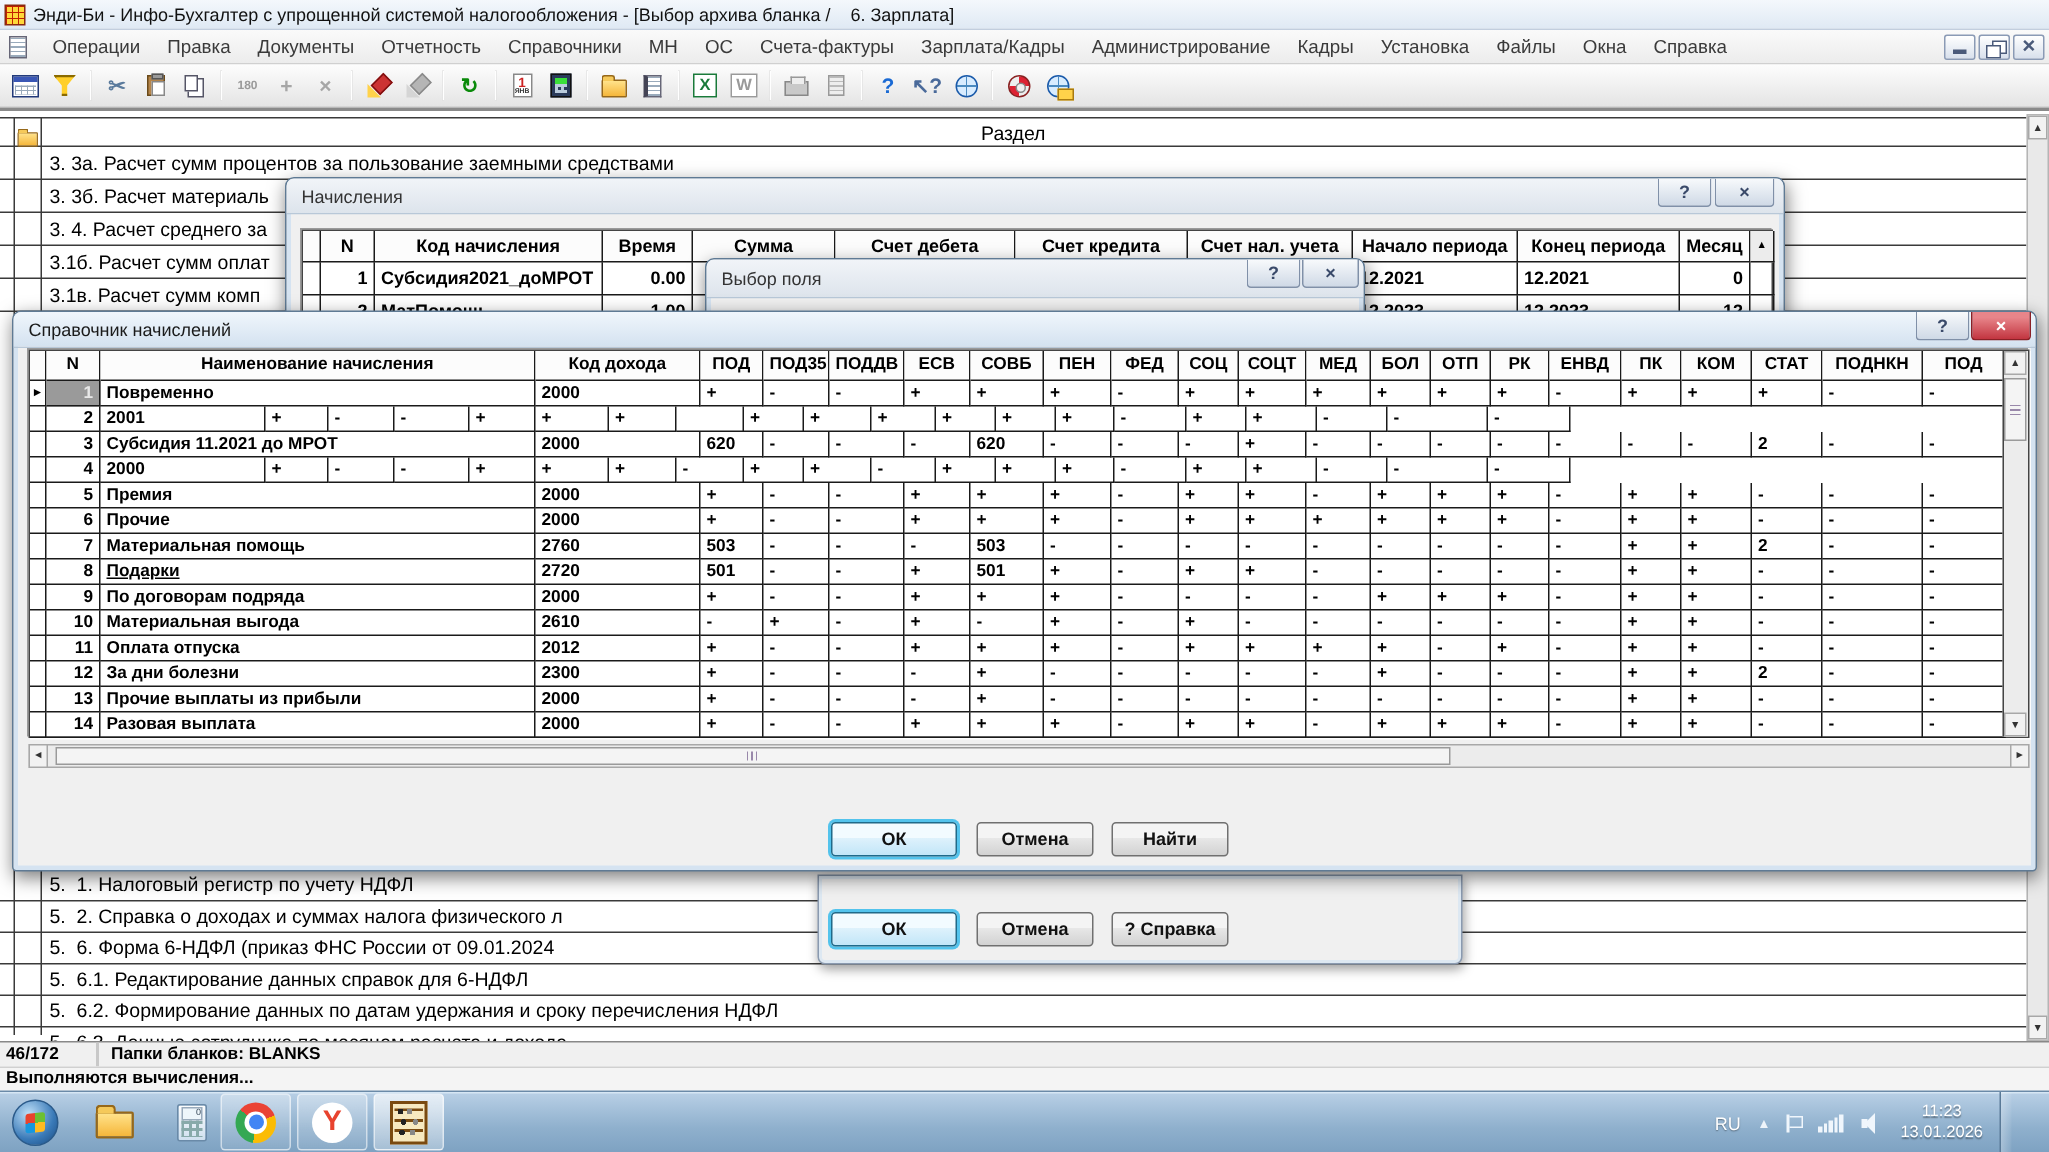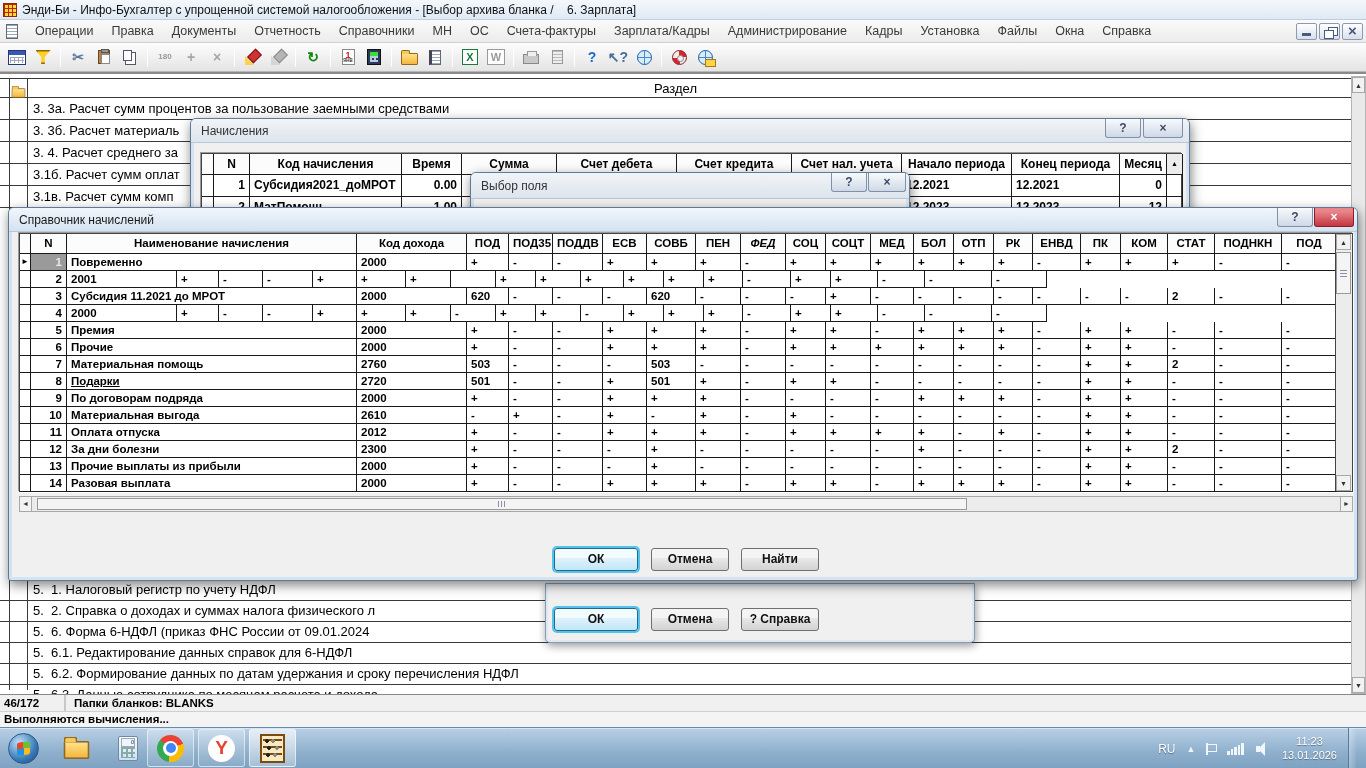--- a/index.html
+++ b/index.html
@@ -154,21 +154,21 @@
   .tk-chrome::after{content:"";position:absolute;left:8.5px;top:8.5px;width:10px;height:10px;border-radius:50%;background:#4285f4;}
   .tk-ya{width:27px;height:27px;border-radius:50%;background:#fff;color:#e8432e;
     font-weight:bold;font-size:19px;text-align:center;line-height:26px;}
   .tk-ab{width:25px;height:29px;background:#f7e9c0;border:2px solid #7a4a10;position:relative;}
   .tk-ab::before{content:"";position:absolute;left:1px;right:1px;top:3px;height:17px;
     background:repeating-linear-gradient(#7a4a10 0 2px,transparent 2px 7px);}
   .tk-ab::after{content:"";position:absolute;left:1px;top:2px;width:19px;height:19px;
     background-image:radial-gradient(circle 2px at 4px 3px,#222 95%,transparent),radial-gradient(circle 2px at 10px 3px,#888 95%,transparent),
     radial-gradient(circle 2px at 6px 10px,#222 95%,transparent),radial-gradient(circle 2px at 14px 10px,#888 95%,transparent),
     radial-gradient(circle 2px at 5px 17px,#222 95%,transparent),radial-gradient(circle 2px at 12px 17px,#888 95%,transparent);}
-  .tray{position:absolute;right:0;top:0;height:41px;display:flex;align-items:center;gap:11px;padding-right:10px;}
+  .tray{position:absolute;right:15px;top:0;height:41px;display:flex;align-items:center;gap:11px;padding-right:10px;}
   .lang{color:#fff;font-size:12px;text-shadow:0 1px 1px rgba(0,0,0,.4);}
   .tri{color:#eef4fa;font-size:9px;}
   .flagic{width:10px;height:12px;border-left:2px solid #f0f6fc;position:relative;}
   .flagic::before{content:"";position:absolute;left:0;top:1px;width:8px;height:6px;border:1px solid #f0f6fc;border-left:0;}
   .bars{display:flex;align-items:flex-end;gap:1px;height:13px;}
   .bars i{display:block;width:2.5px;background:#f0f6fc;}
   .spk{position:relative;width:16px;height:14px;}
   .spk::before{content:"";position:absolute;left:1px;top:4px;width:4px;height:6px;background:#f0f6fc;}
   .spk::after{content:"";position:absolute;left:3px;top:0;border:7px solid transparent;border-right:7px solid #f0f6fc;border-left:0;}
   .clock{color:#fff;font-size:11px;text-align:center;line-height:13.5px;text-shadow:0 1px 1px rgba(0,0,0,.4);}
@@ -401,21 +401,21 @@
           <div class="tcell c" style="width: 11px;"></div>
           <div class="tcell c" style="width: 36px;">N</div>
           <div class="tcell c" style="width: 290px;">Наименование начисления</div>
           <div class="tcell c" style="width: 110px;">Код дохода</div>
           <div class="tcell c" style="width: 42px;">ПОД</div>
           <div class="tcell c" style="width: 44px;">ПОД35</div>
           <div class="tcell c" style="width: 50px;">ПОДДВ</div>
           <div class="tcell c" style="width: 44px;">ЕСВ</div>
           <div class="tcell c" style="width: 49px;">СОВБ</div>
           <div class="tcell c" style="width: 45px;">ПЕН</div>
-          <div class="tcell c" style="width: 45px; font-style: italic;">ФЕД</div>
+          <div class="tcell c" style="width: 45px;">ФЕД</div>
           <div class="tcell c" style="width: 40px;">СОЦ</div>
           <div class="tcell c" style="width: 45px;">СОЦТ</div>
           <div class="tcell c" style="width: 43px;">МЕД</div>
           <div class="tcell c" style="width: 40px;">БОЛ</div>
           <div class="tcell c" style="width: 40px;">ОТП</div>
           <div class="tcell c" style="width: 39px;">РК</div>
           <div class="tcell c" style="width: 48px;">ЕНВД</div>
           <div class="tcell c" style="width: 40px;">ПК</div>
           <div class="tcell c" style="width: 47px;">КОМ</div>
           <div class="tcell c" style="width: 47px;">СТАТ</div>

